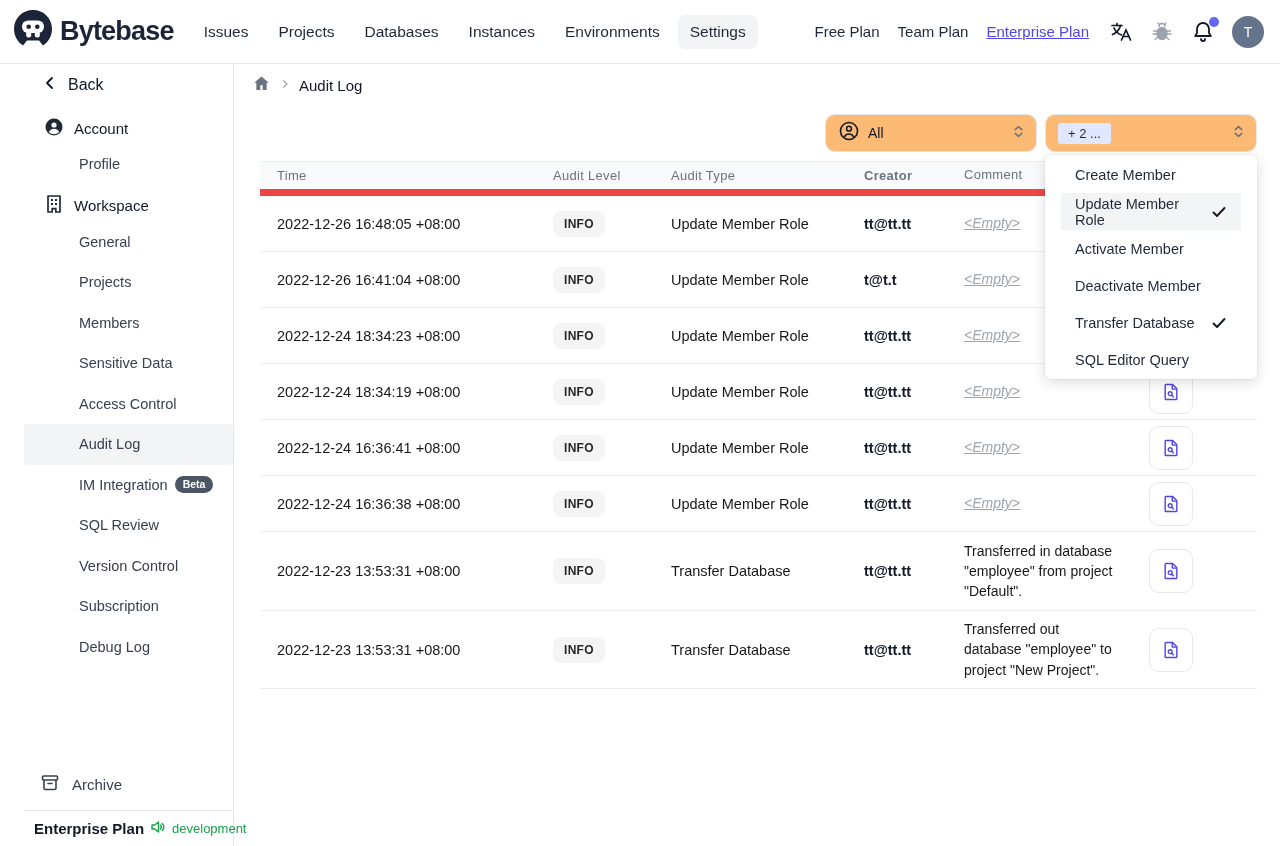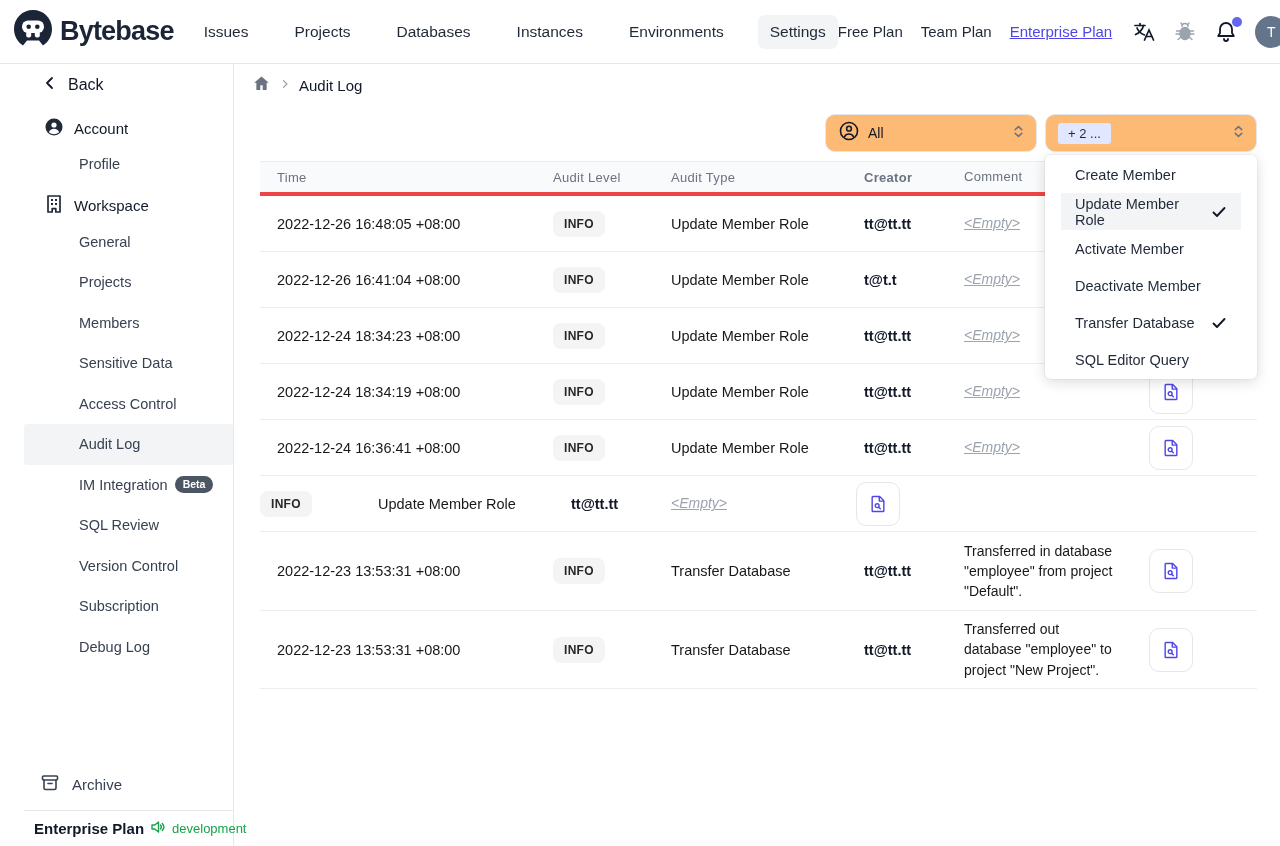--- a/index.html
+++ b/index.html
@@ -2,21 +2,21 @@
 <html><head>
 <meta charset="utf-8">
 <style>
   * { margin:0; padding:0; box-sizing:border-box; }
   html,body { width:1280px; height:846px; background:#fff; font-family:"Liberation Sans", sans-serif; color:#18181b; overflow:hidden; }
 
   
   .topnav { height:64px; display:flex; align-items:center; padding:0 16px 0 14px; border-bottom:1px solid #e5e7eb; }
   .logo { display:flex; align-items:center; gap:8px; cursor:pointer; }
   .logo-text { font-size:27px; font-weight:700; color:#1c2438; letter-spacing:-0.8px; }
-  .nav-links { display:flex; align-items:center; gap:22px; margin-left:18px; }
+  .nav-links { display:flex; align-items:center; gap:6px; margin-left:18px; }
   .nav-link { font-size:15.5px; color:#1f2937; padding:8px 12px; border-radius:7px; cursor:pointer; white-space:nowrap; }
   .nav-link.active { background:#f3f4f6; }
   .topnav .spacer { flex:1; }
   .plans { display:flex; align-items:center; gap:18px; margin-right:20px; }
   .plan-link { font-size:15px; color:#1f2937; cursor:pointer; white-space:nowrap; }
   .plan-link.enterprise { color:#4f46e5; text-decoration:underline; }
   .top-icons { display:flex; align-items:center; gap:17px; }
   .icon-btn { position:relative; display:flex; align-items:center; cursor:pointer; }
   .bell-dot { position:absolute; top:-3px; right:-4px; width:10px; height:10px; border-radius:50%; background:#6366f1; }
   .avatar { width:32px; height:32px; border-radius:50%; background:#64748b; color:#fff; font-size:14px; display:flex; align-items:center; justify-content:center; cursor:pointer; }
@@ -45,21 +45,21 @@
   .crumb-page { font-size:15px; color:#111827; }
 
   .toolbar { display:flex; justify-content:flex-end; gap:8px; margin:19px 23px 0 0; }
   .select { width:212px; height:38px; border:1px solid #e5e7eb; border-radius:10px; background:#fdba74; display:flex; align-items:center; padding:0 10px 0 12px; gap:8px; cursor:pointer; }
   .select .sel-label { font-size:14px; color:#111827; flex:1; }
   .sel-tag { background:#e0e7ff; color:#1f2937; font-size:13px; border-radius:3px; padding:3px 10px; }
   .select .tag-wrap { flex:1; }
 
   
   .audit-table { margin:9px 23px 0 26px; }
-  .t-header { display:flex; align-items:center; height:35px; background:#f9fafb; border-top:1px solid #ececf0; border-bottom:4px solid #ef4444; }
+  .t-header { display:flex; align-items:center; height:35px; background:#f9fafb; border-top:1px solid #ececf0; border-bottom:7px solid #ef4444; }
   .t-header .cell { font-size:13px; color:#6b7280; letter-spacing:0.3px; }
   .t-row { display:flex; align-items:center; border-bottom:1px solid #ededf1; }
   .t-row.h56 { height:56px; }
   .t-row.h79 { height:79px; }
   .t-row.h78 { height:78px; }
   .cell { flex-shrink:0; }
   .c-time { width:293px; padding-left:17px; font-size:14.5px; font-weight:500; color:#18181b; }
   .c-level { width:118px; }
   .c-type { width:193px; font-size:14.5px; color:#18181b; }
   .c-creator { width:100px; font-size:14.5px; font-weight:600; color:#111827; }
@@ -370,20 +370,21 @@
                 <path d="M6 3h8l5 5v12a1 1 0 0 1-1 1H6a1 1 0 0 1-1-1V4a1 1 0 0 1 1-1z"></path>
                 <path d="M13.5 3v5.5H19"></path>
                 <circle cx="11" cy="14" r="2.3"></circle>
                 <path d="M12.8 15.8l2 2" stroke-linecap="round"></path>
               </svg>
             </span>
           </span>
       </div>
 
       <div class="t-row h56">
+        <span class="cell c-time">2022-12-24 16:36:38 +08:00</span>
         <span class="cell c-level"><span class="level-badge">INFO</span></span>
         <span class="cell c-type">Update Member Role</span>
         <span class="cell c-creator">tt@tt.tt</span>
         <span class="cell c-comment empty">&lt;Empty&gt;</span>
         <span class="cell c-action">
             <span class="view-btn">
               <svg width="20" height="20" viewBox="0 0 24 24" fill="none" stroke="#4f46e5" stroke-width="1.7" stroke-linejoin="round">
                 <path d="M6 3h8l5 5v12a1 1 0 0 1-1 1H6a1 1 0 0 1-1-1V4a1 1 0 0 1 1-1z"></path>
                 <path d="M13.5 3v5.5H19"></path>
                 <circle cx="11" cy="14" r="2.3"></circle>

